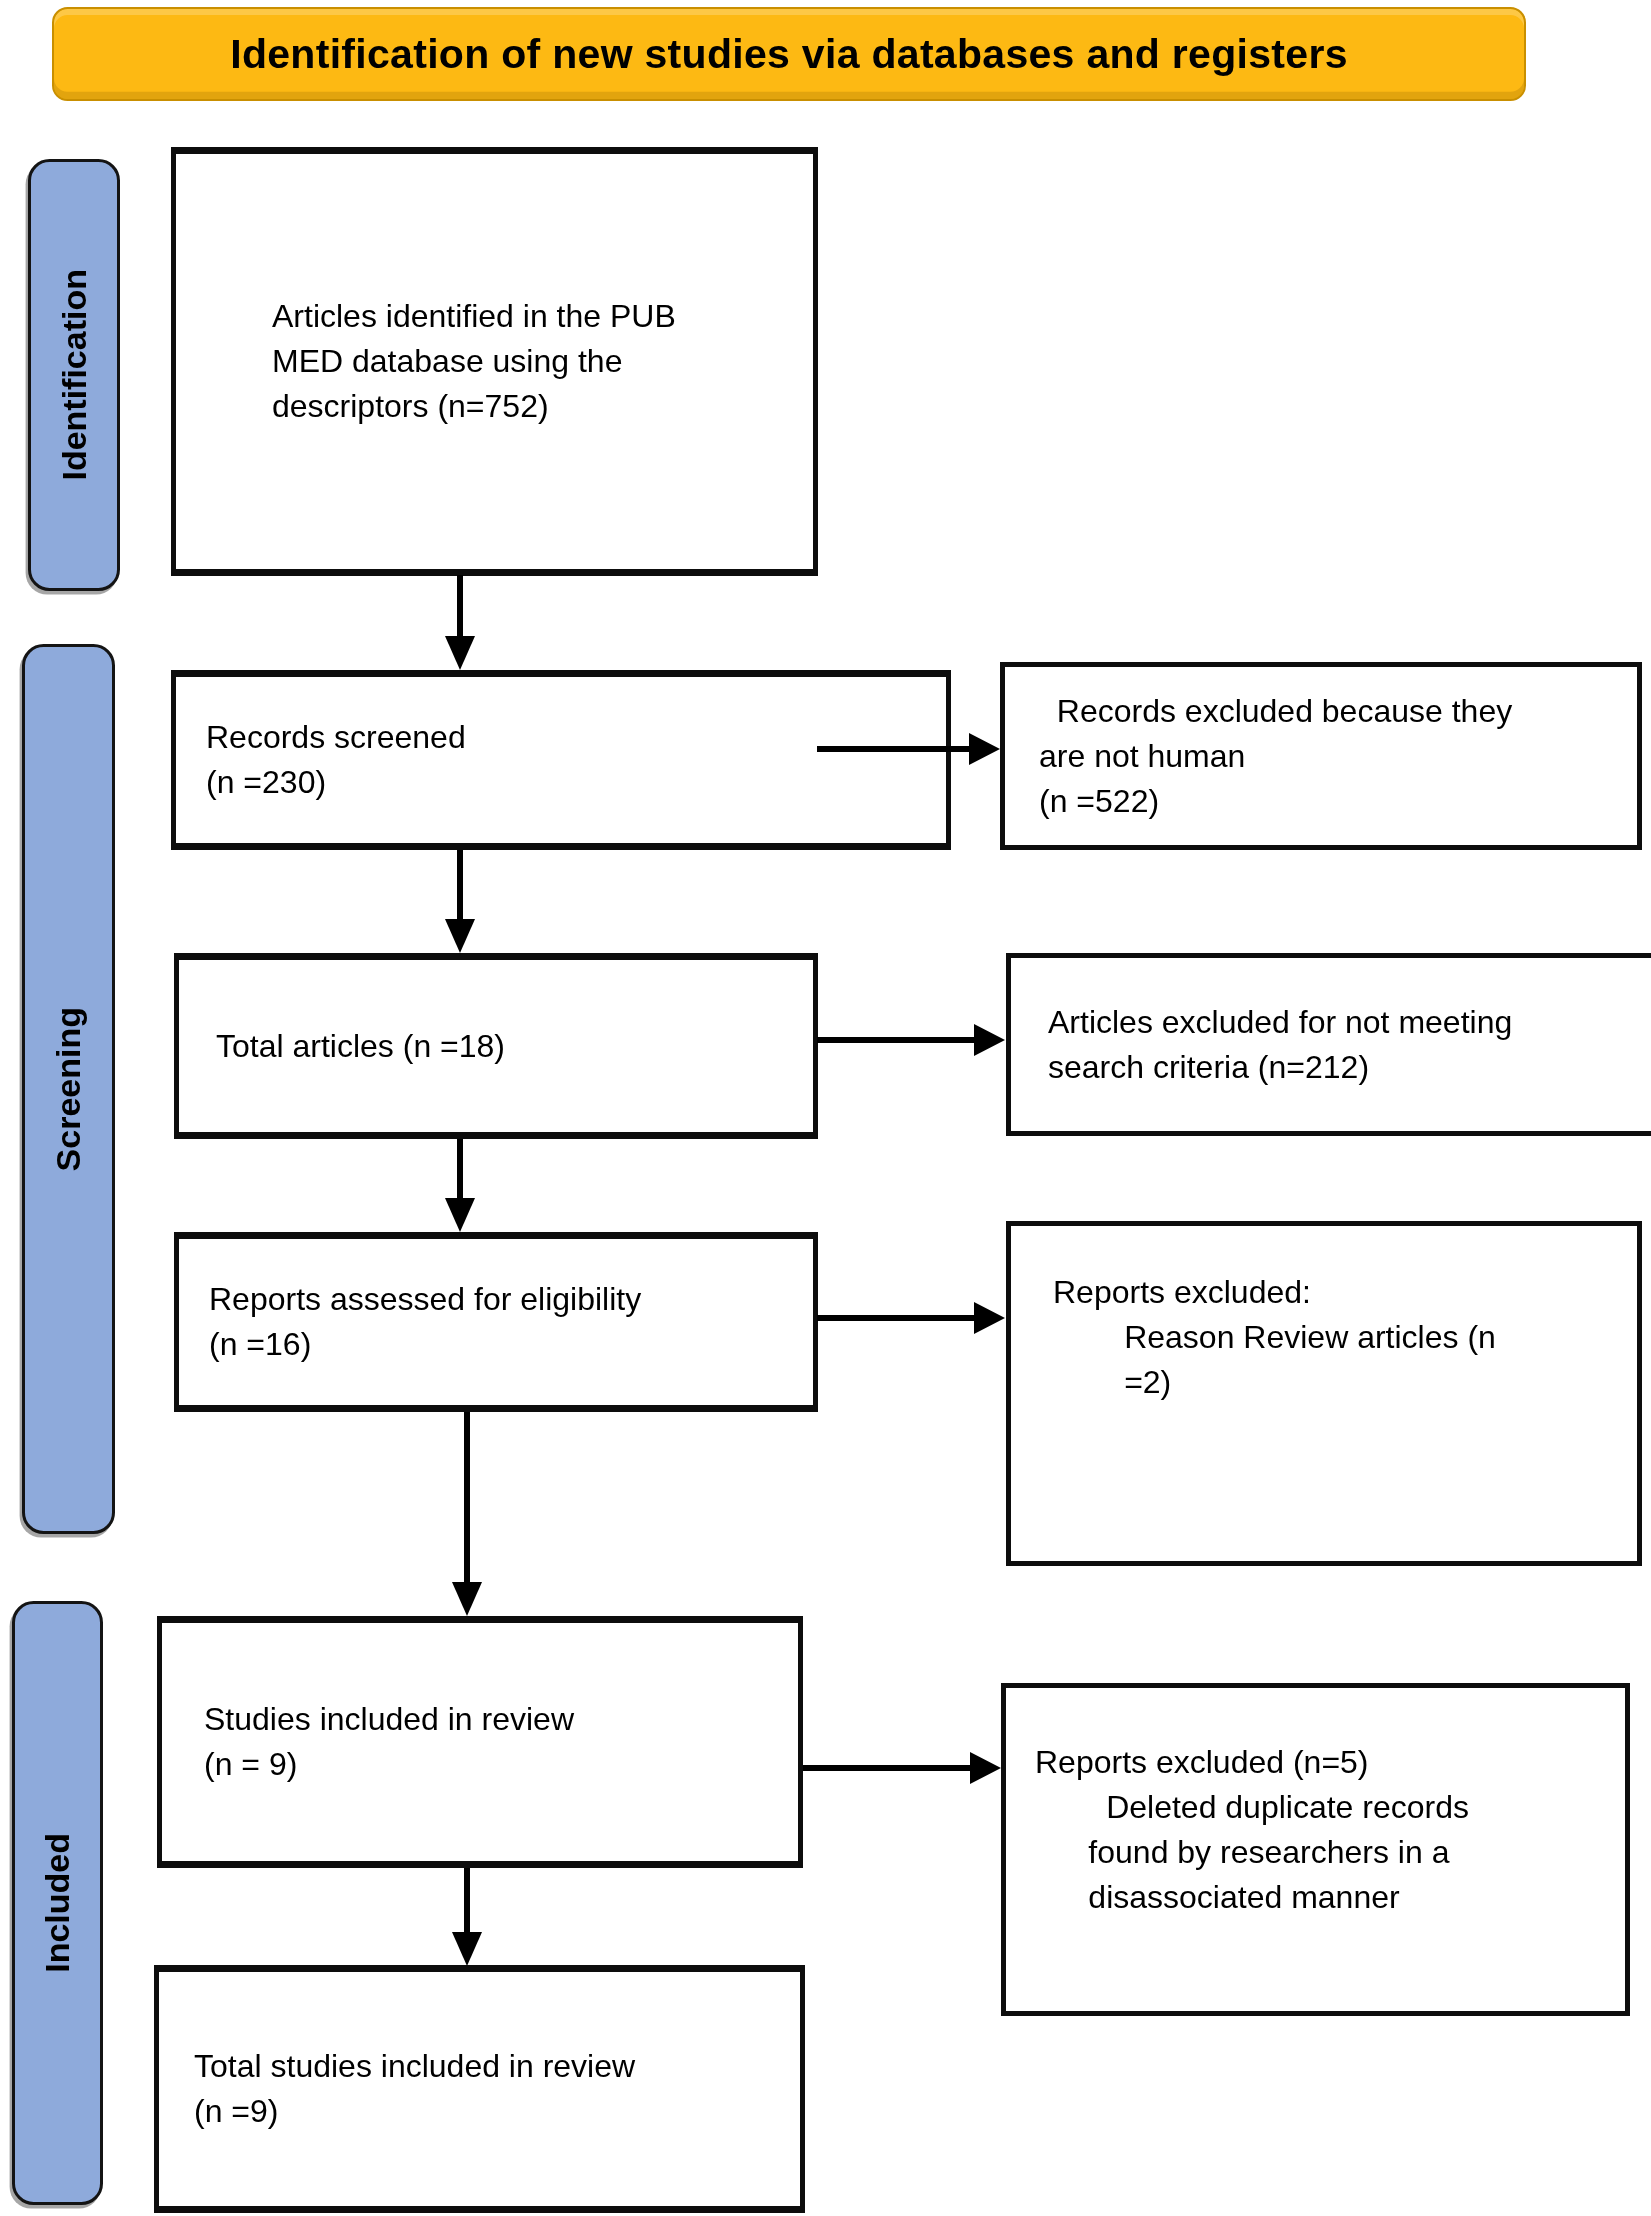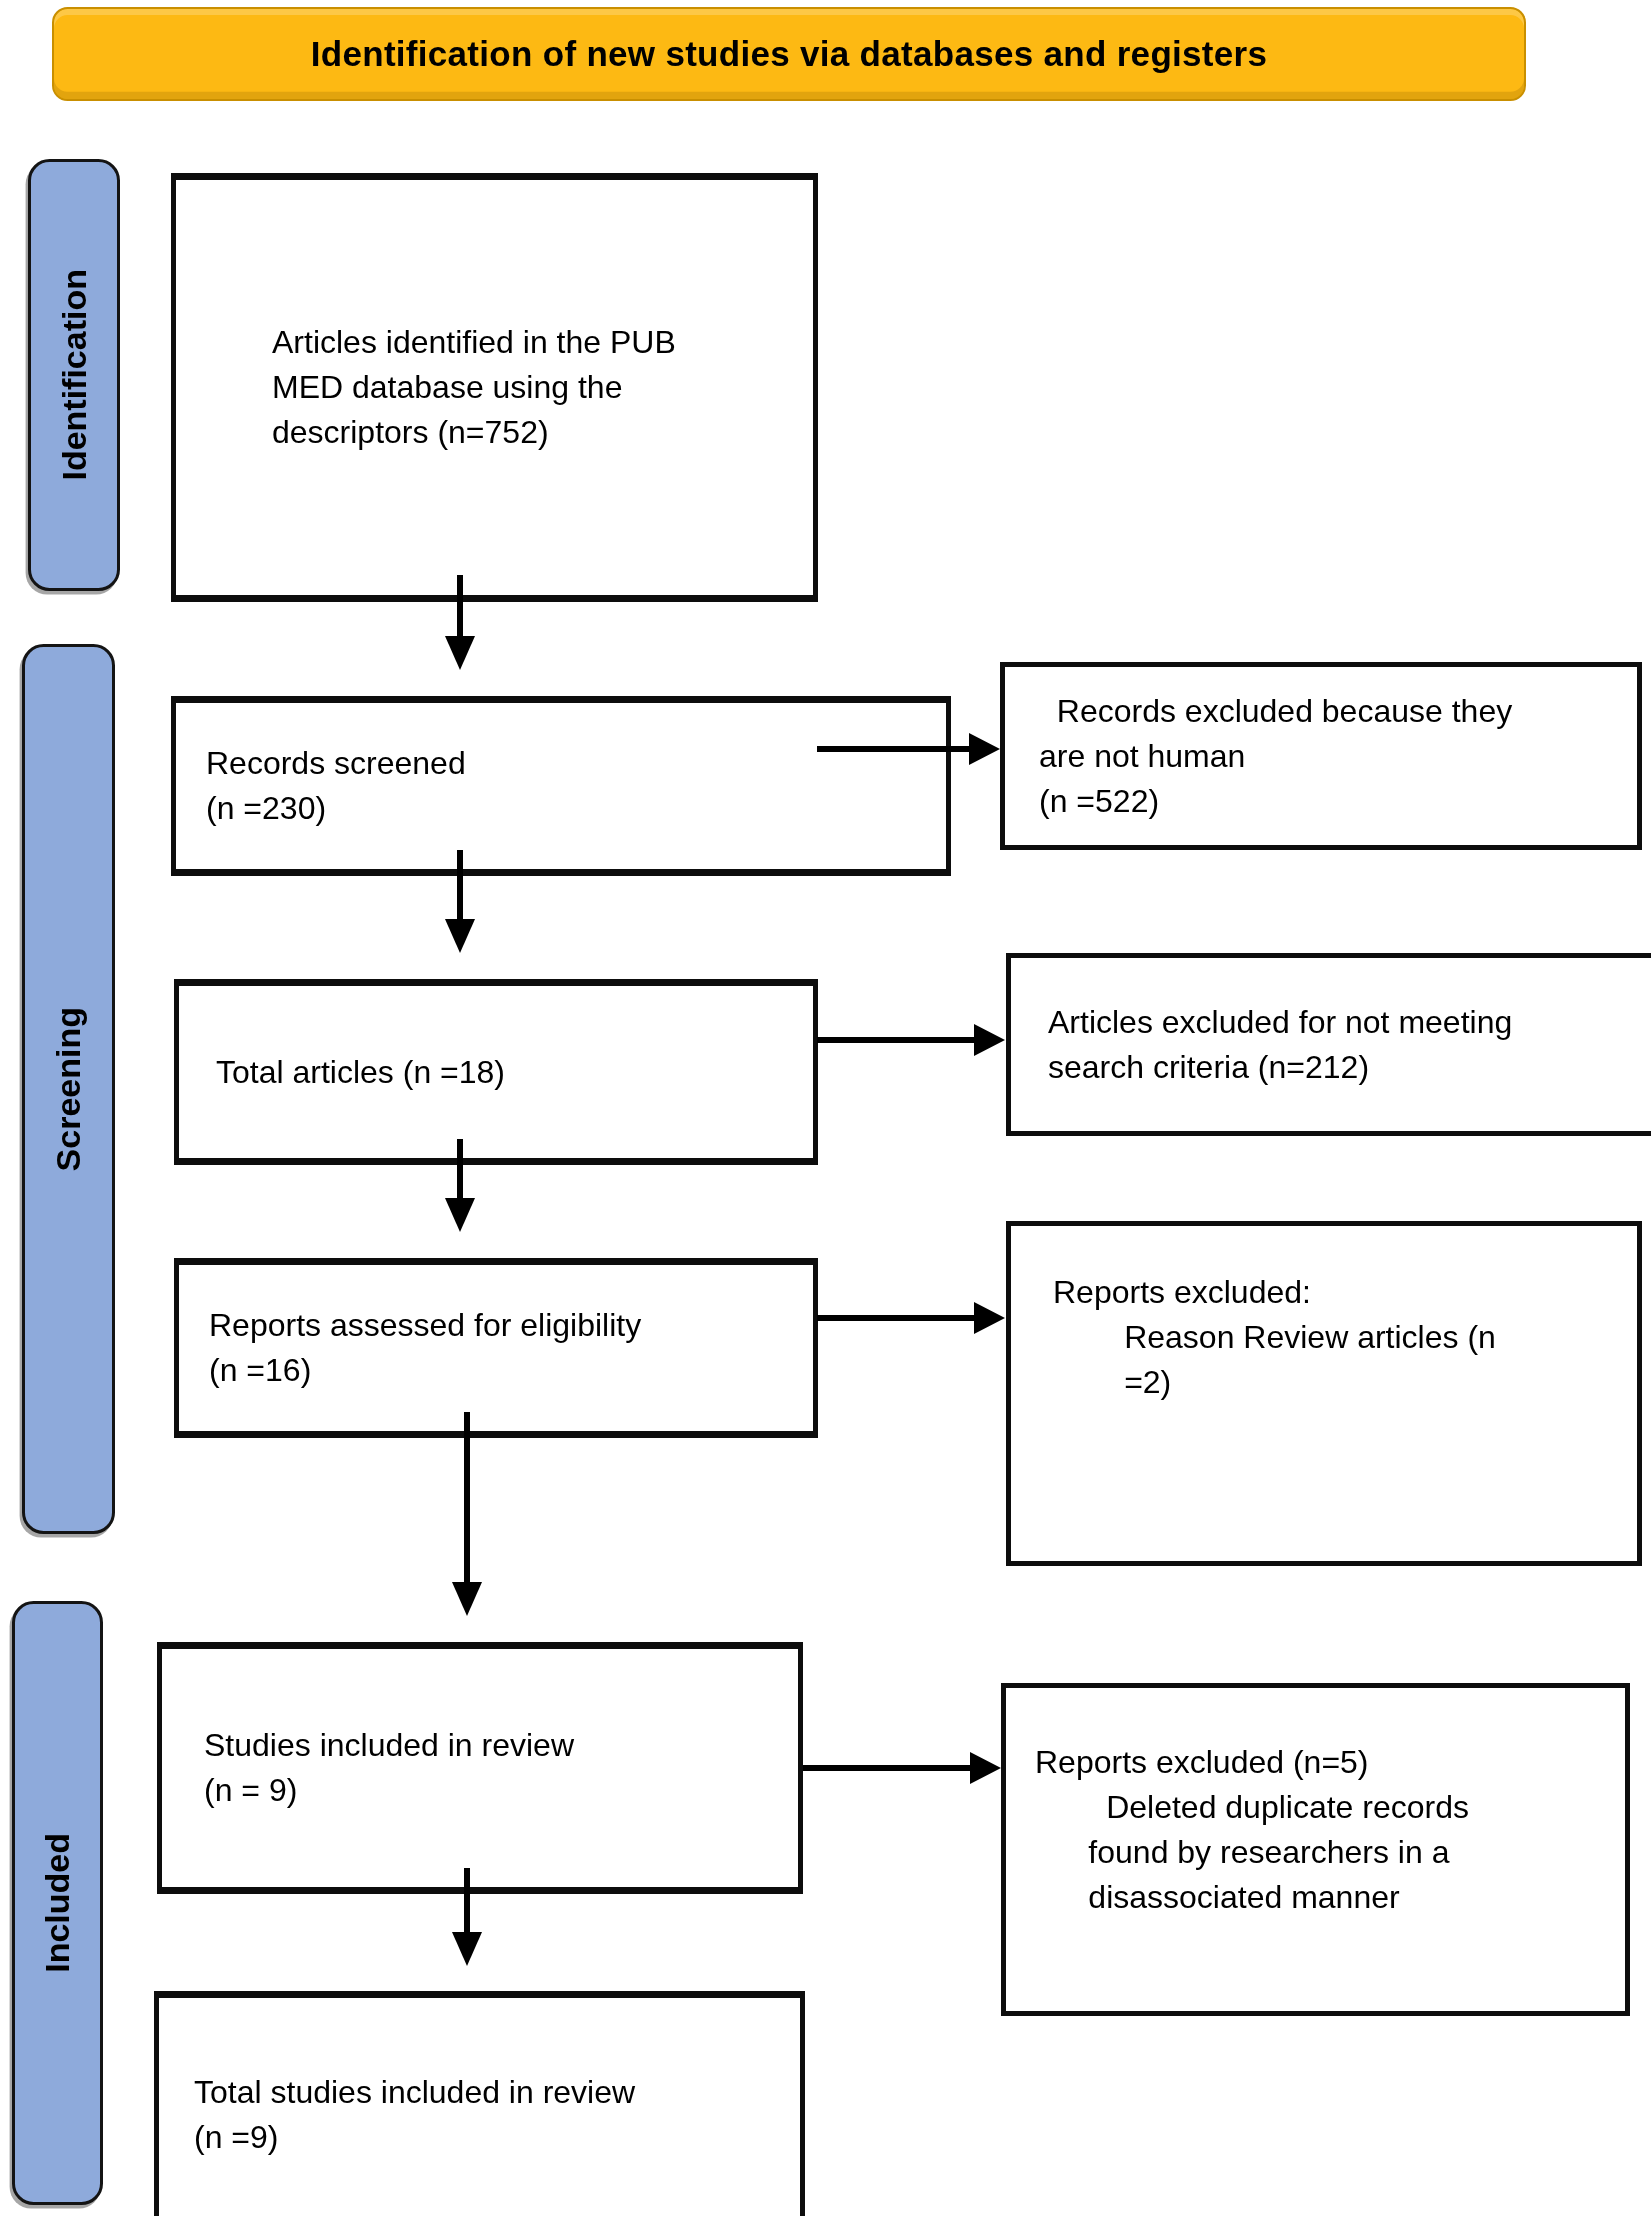--- a/index.html
+++ b/index.html
@@ -24,21 +24,21 @@
     box-sizing: border-box;
     background: var(--banner-bg, #FDB913);
     border: 2.4px solid var(--banner-border, #C98F00);
     border-radius: 15.6px;
     box-shadow: inset 0 6px 0 rgba(255,255,255,0.22), inset 0 -7.2px 0 rgba(130,90,0,0.22);
     display: flex;
     align-items: center;
     justify-content: center;
   }
   .banner span {
-    font-size: 35px;
+    font-size: 41px;
     font-weight: bold;
     letter-spacing: 0.3px;
   }
 
   
   .stage {
     position: absolute;
     box-sizing: border-box;
     background: var(--stage-bg, #8EAADB);
     border: 3.6px solid #141414;
@@ -65,21 +65,21 @@
     box-sizing: border-box;
     background: #ffffff;
     border: 5.4px solid #0d0d0d;
     display: flex;
     flex-direction: column;
     justify-content: center;
     font-size: 32px;
     line-height: 45px;
     white-space: pre-wrap;
   }
-  .node.left-col { border-top-width: 7.2px; border-bottom-width: 7.2px; margin-top: 26px; }
+  .node.left-col { border-top-width: 7.2px; border-bottom-width: 7.2px; }
 
   .b-identified      { left: 171px; top: 147px;  width: 647px; height: 429px; padding-left: 96px; padding-right: 24px; }
   .b-screened        { left: 171px; top: 670px; width: 780px; height: 180px; padding-left: 30px;  padding-right: 24px; }
   .b-total-articles  { left: 174px; top: 953px; width: 644px; height: 186px; padding-left: 37px;  padding-right: 24px; }
   .b-assessed        { left: 174px; top: 1232px; width: 644px; height: 180px; padding-left: 30px;  padding-right: 24px; }
   .b-included-review { left: 157px; top: 1616px; width: 646px; height: 252px; padding-left: 42px;  padding-right: 24px; }
   .b-total-included  { left: 154px; top: 1965px; width: 651px; height: 248px; padding-left: 35px;  padding-right: 24px; }
 
   .r-not-human       { left: 1000px; top: 662px; width: 642px; height: 188px; padding-left: 34px; padding-right: 18px; }
   .r-criteria        { left: 1006px; top: 953px; width: 736px; height: 183px; padding-left: 37px; padding-right: 18px; }

